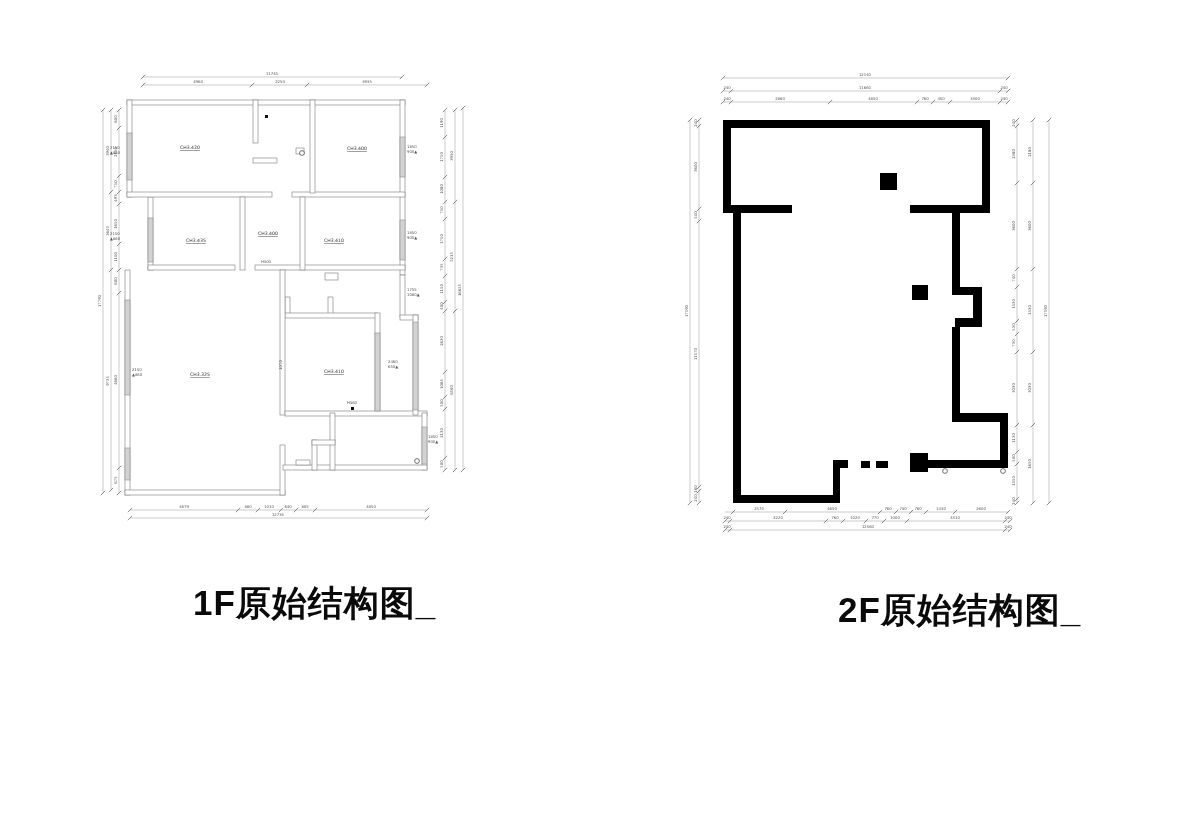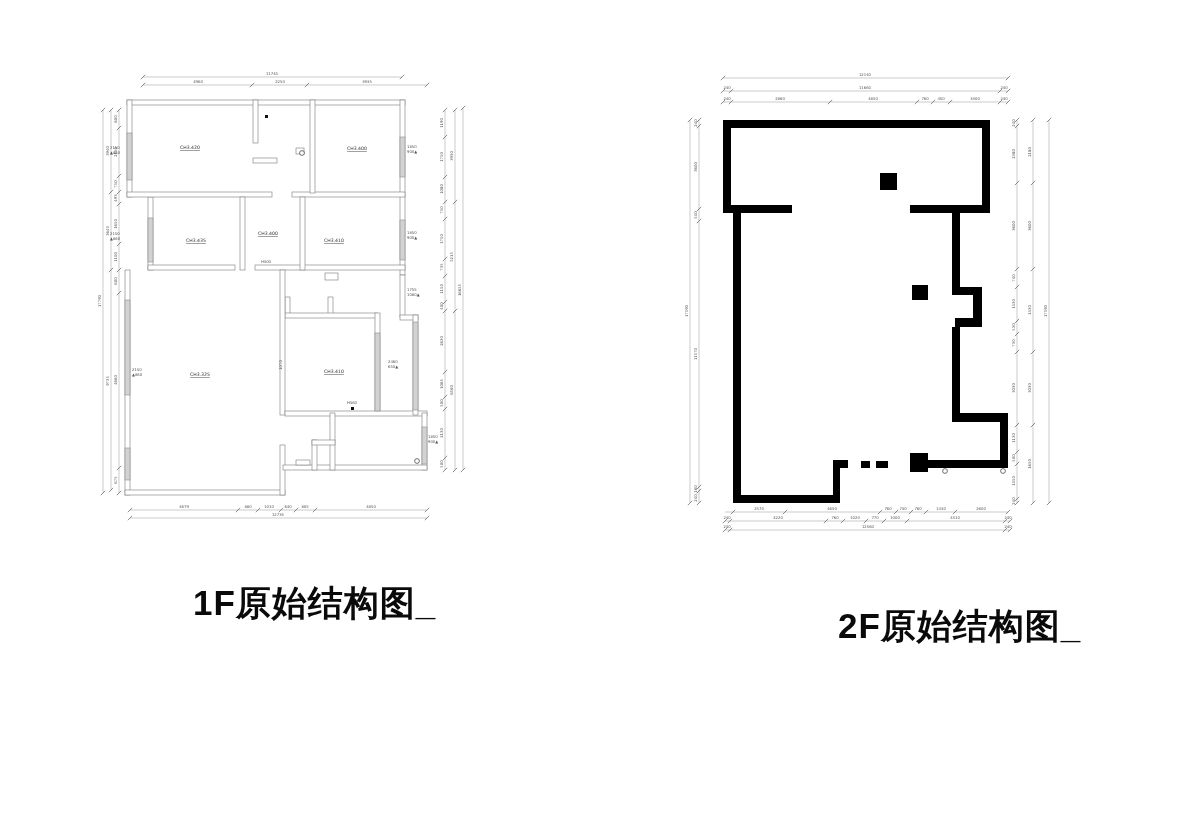--- a/index.html
+++ b/index.html
@@ -4,21 +4,21 @@
 <style>
   html,body{margin:0;padding:0;background:#ffffff;}
   body{width:1200px;height:815px;position:relative;overflow:hidden;
        font-family:"Liberation Sans", sans-serif;}
   .plan-svg{position:absolute;}
   #plan1f-svg{left:95px;top:60px;width:380px;height:475px;}
   #plan2f-svg{left:680px;top:70px;width:385px;height:470px;}
   .plan-title{position:absolute;font-weight:800;font-size:35px;color:#0a0a0a;
               letter-spacing:1px;white-space:nowrap;}
   #title-1f{left:193px;top:580px;}
-  #title-2f{left:838px;top:603px;}
+  #title-2f{left:838px;top:587px;}
 </style>
 </head>
 <body>
 
 <div>
   <svg id="plan1f-svg" class="plan-svg" viewBox="95 60 380 475" xmlns="http://www.w3.org/2000/svg">
       <line x1="143" y1="77" x2="402" y2="77" stroke="#8a8a8a" stroke-width="0.45"></line>
       <line x1="143" y1="85" x2="427" y2="85" stroke="#8a8a8a" stroke-width="0.45"></line>
       <line x1="130" y1="510" x2="427" y2="510" stroke="#8a8a8a" stroke-width="0.45"></line>
       <line x1="130" y1="518" x2="427" y2="518" stroke="#8a8a8a" stroke-width="0.45"></line>

